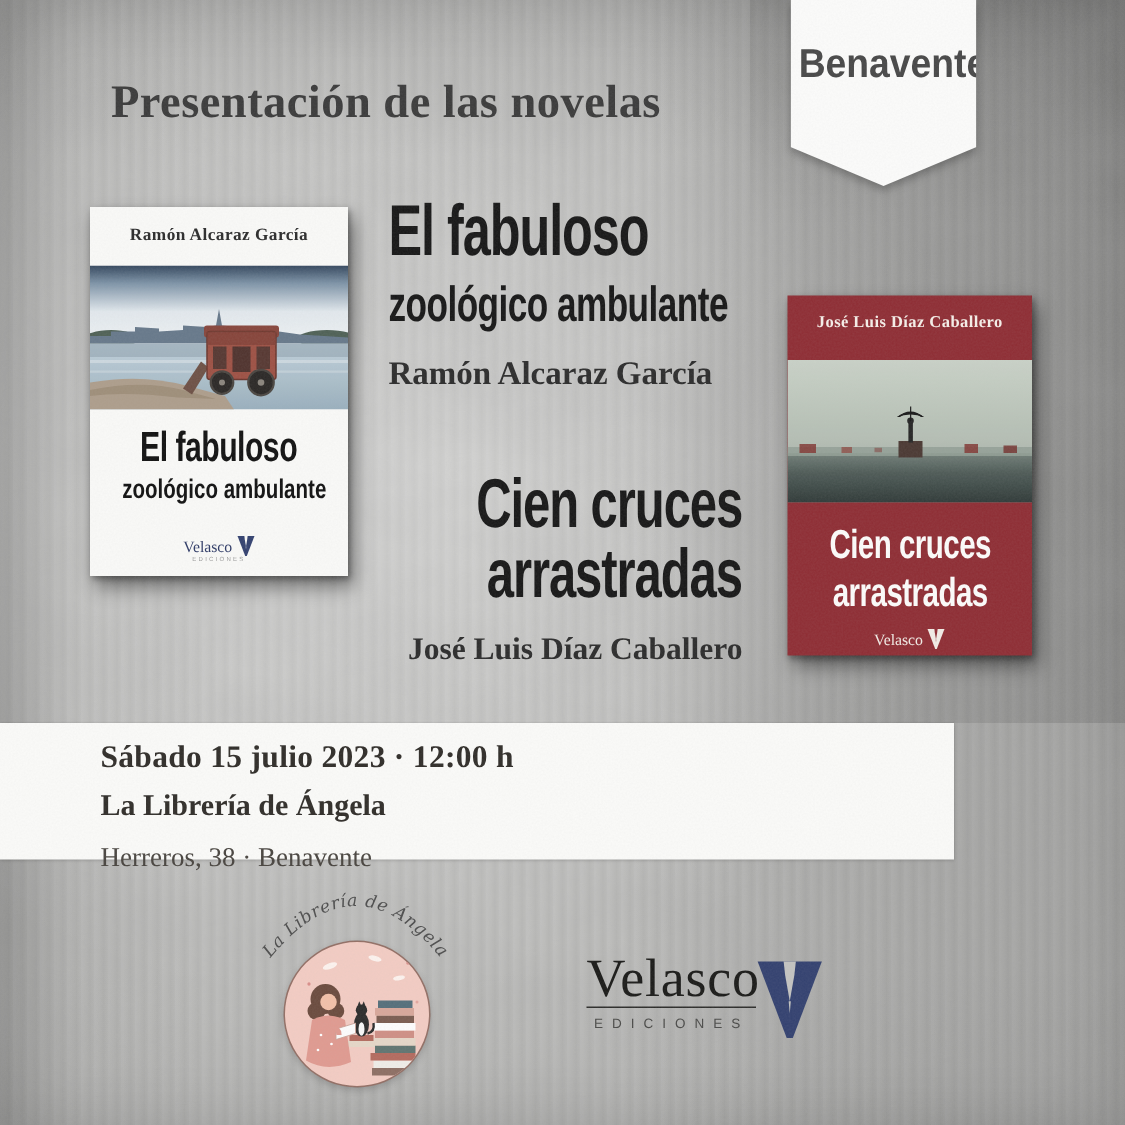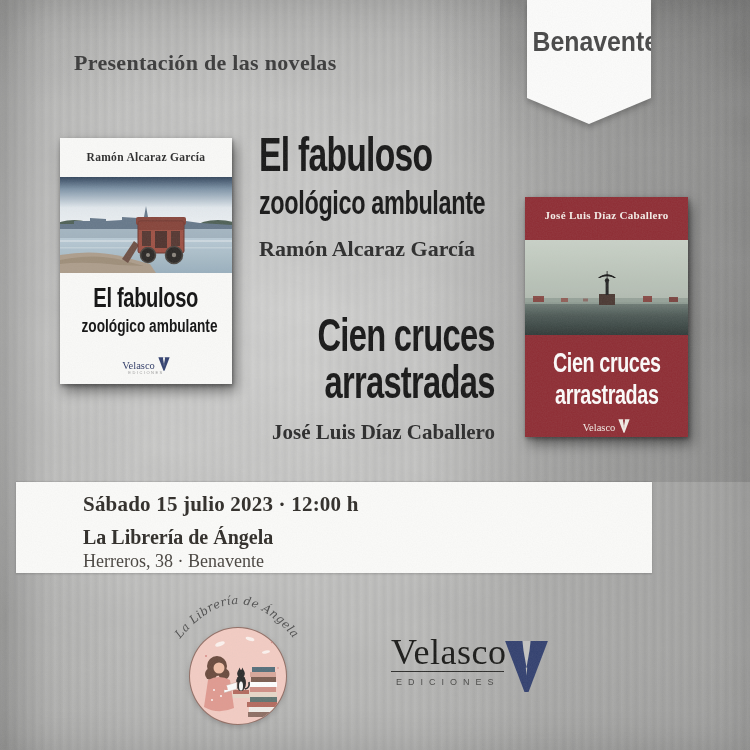--- a/index.html
+++ b/index.html
@@ -20,21 +20,21 @@
   .grain{opacity:.30;z-index:60;}
 
   
   .shade-right{left:430px;top:0;width:320px;height:482px;
     background:linear-gradient(90deg, rgba(0,0,0,0) 0%, rgba(0,0,0,0.08) 35%, rgba(0,0,0,0.14) 100%);}
   .shade-topright{left:500px;top:0;width:250px;height:170px;
     background:linear-gradient(180deg, rgba(0,0,0,0.10), rgba(0,0,0,0) 90%);}
 
   
   .heading{left:74px;top:50px;font-family:"Liberation Serif",serif;font-weight:bold;
-    font-size:22px;color:#3a3a3a;letter-spacing:.3px;white-space:nowrap;}
+    font-size:31px;color:#3a3a3a;letter-spacing:.3px;white-space:nowrap;}
 
   
   .ribbon-wrap{left:527px;top:0;width:152px;height:124px;filter:drop-shadow(0 3px 3px rgba(0,0,0,0.28));}
   .ribbon{width:124px;height:124px;background:#fcfcfb;
     clip-path:polygon(0 0,100% 0,100% 79%,50% 100%,0 79%);text-align:center;}
   .ribbon .ln{display:block;}
   .cond{display:inline-block;font-weight:bold;white-space:nowrap;font-family:"Liberation Sans",sans-serif;}
   .ribbon .l1{margin-top:27px;font-size:27px;color:#474747;transform:scaleX(.92);transform-origin:50% 0;}
   .ribbon .l2{margin-top:3px;font-size:27px;color:#474747;transform:scaleX(.92);transform-origin:50% 0;}
 
@@ -70,26 +70,26 @@
   .cblock1 .t2{margin-top:6px;}
   .cblock1 .t2 span{font-size:33px;color:#161616;line-height:33px;transform:scaleX(.71);transform-origin:0 0;letter-spacing:-.5px;}
   .cauthor{font-family:"Liberation Serif",serif;font-weight:bold;color:#2b2b2b;white-space:nowrap;}
   .cblock1 .au{margin-top:17px;font-size:22px;}
   .cblock2{right:255px;top:312px;text-align:right;}
   .cblock2 .t1 span{font-size:46px;color:#161616;line-height:47px;transform:scaleX(.71);transform-origin:100% 0;letter-spacing:-1px;}
   .cblock2 .t2 span{font-size:46px;color:#161616;line-height:47px;transform:scaleX(.71);transform-origin:100% 0;letter-spacing:-1px;}
   .cblock2 .au{margin-top:14px;font-size:21px;}
 
   
-  .band{left:16px;top:482px;width:636px;height:91px;background:#fbfbf9;
+  .band{left:0;top:482px;width:636px;height:91px;background:#fbfbf9;
     box-shadow:0 1px 2px rgba(0,0,0,0.18), 0 -1px 1px rgba(0,0,0,0.08);}
   .band .inner{position:absolute;left:67px;top:10px;color:#2f2c28;font-family:"Liberation Serif",serif;}
   .ev1{font-weight:bold;font-size:21px;letter-spacing:.2px;}
   .ev2{margin-top:9px;font-weight:bold;font-size:20px;}
-  .ev3{margin-top:2px;font-size:18px;color:#48443f;}
+  .ev3{margin-top:12px;font-size:18px;color:#48443f;}
 
   
   .arc-svg{left:170px;top:592px;width:134px;height:58px;overflow:visible;}
   .store-circle{left:189px;top:627px;width:96px;height:96px;border-radius:50%;
     background:#f3ccc3;border:1px solid rgba(104,70,60,0.7);overflow:hidden;
     box-shadow:0 2px 5px rgba(0,0,0,0.18);}
   .store-circle svg{position:absolute;left:0;top:0;}
 
   
   .pub{left:391px;top:634px;}

